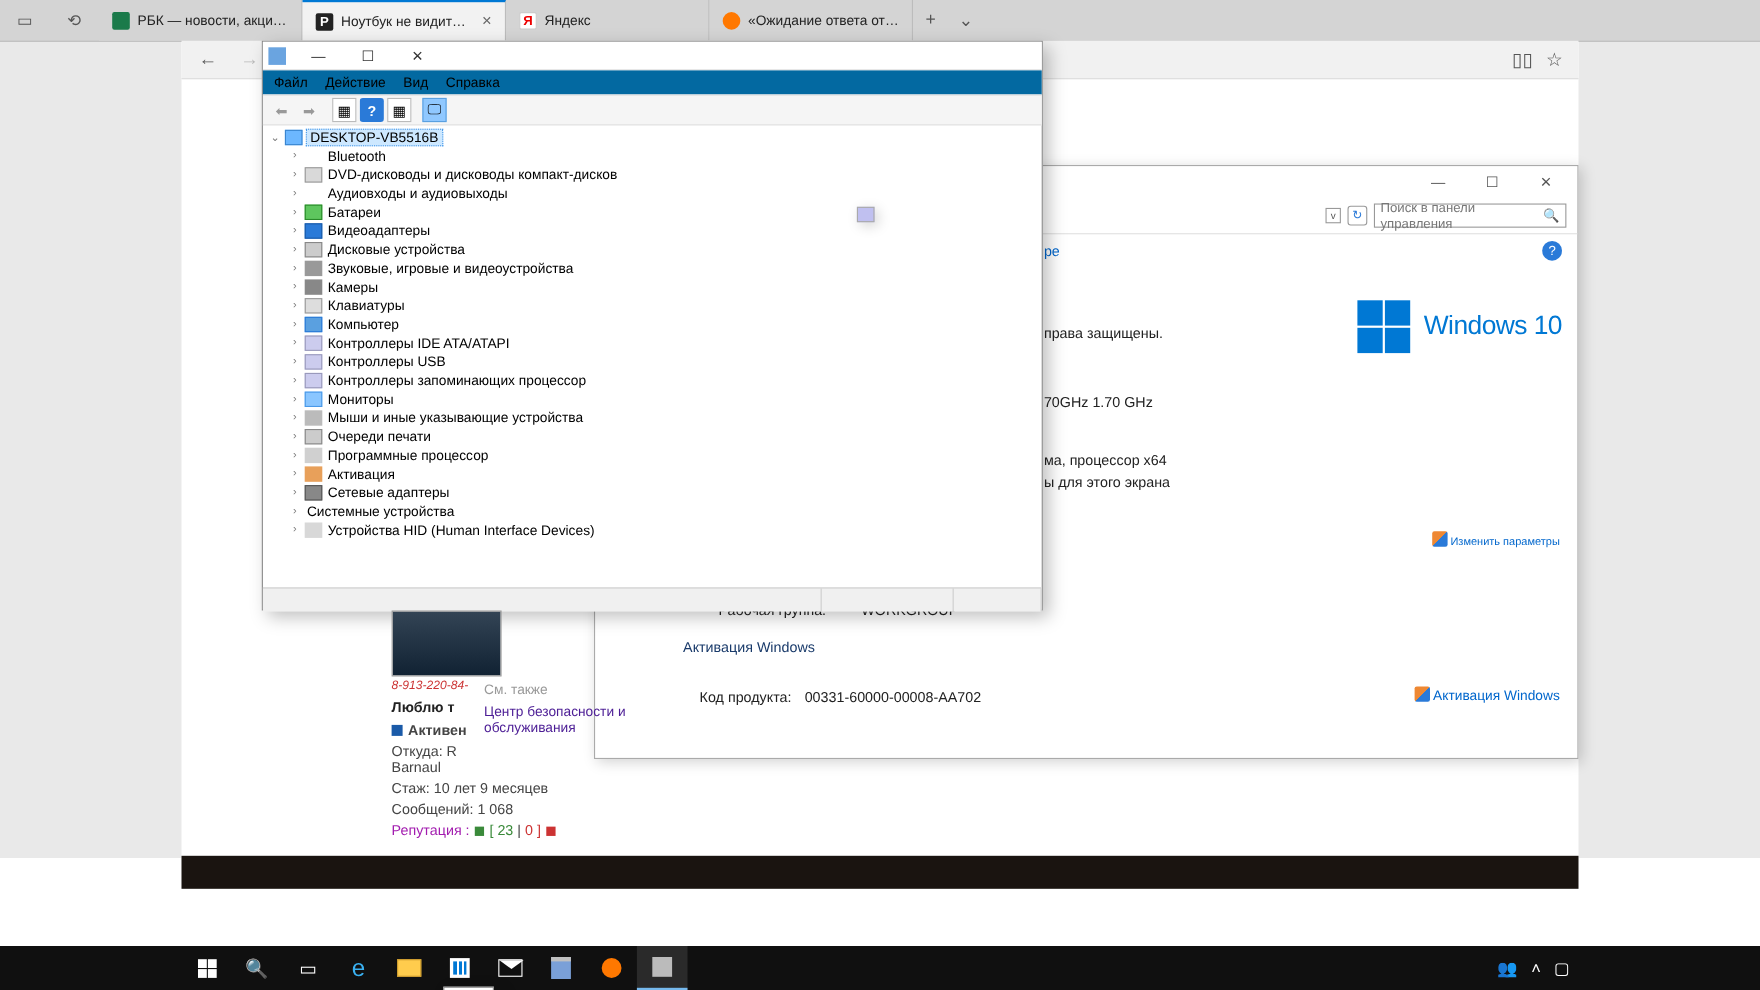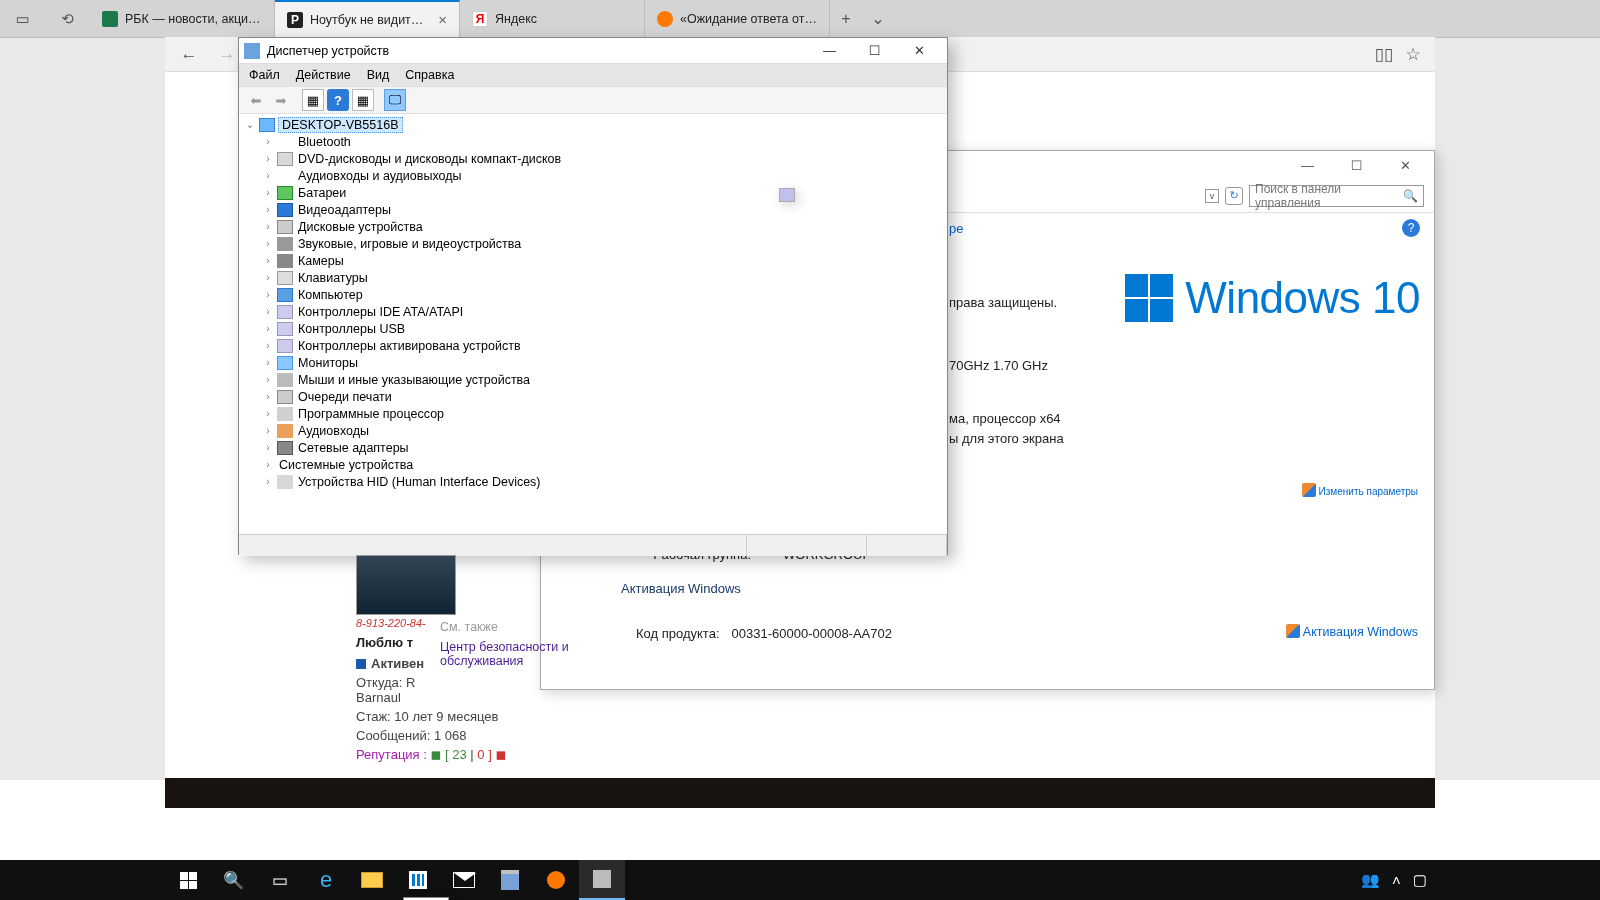--- a/index.html
+++ b/index.html
@@ -26,21 +26,21 @@
   .addr-spacer{flex:1;}
   .addr-right{position:absolute;top:37px;right:165px;height:35px;display:flex;align-items:center;gap:5px;padding:0 10px;}
   .addr-right .ic{width:24px;height:24px;display:flex;align-items:center;justify-content:center;color:#555;font-size:17px;}
   
   .dm{position:absolute;left:238px;top:37px;width:710px;height:518px;background:#fff;border:1px solid #888;box-shadow:6px 6px 15px rgba(0,0,0,.25);}
   .dm-title{height:26px;background:#fff;display:flex;align-items:center;padding:0 5px;border-bottom:1px solid #ddd;}
   .dm-title .ico{width:16px;height:16px;background:#6aa4e0;margin-right:7px;flex:0 0 16px;}
   .dm-title .txt{flex:1;font-size:12.5px;color:#000;}
   .dm-title .wbtns{display:flex;gap:0;}
   .dm-title .wb{width:45px;height:26px;display:flex;align-items:center;justify-content:center;font-size:13px;color:#333;}
-  .dm-menu{height:22px;display:flex;align-items:center;gap:16px;padding:0 10px;font-size:12.5px;color:#000;background:#e5e5e5;}
+  .dm-menu{height:22px;display:flex;align-items:center;gap:16px;padding:0 10px;font-size:12.5px;color:#000;background:#0369a1;}
   .dm-menu span{cursor:default;}
   .dm-tb{height:28px;border-top:1px solid #e0e0e0;border-bottom:1px solid #e0e0e0;display:flex;align-items:center;gap:3px;padding:0 6px;background:#f5f5f5;}
   .dm-tb .tbb{width:22px;height:22px;display:flex;align-items:center;justify-content:center;border:1px solid transparent;font-size:13px;}
   .tbb.arrow{color:#999;}
   .tbb.box{background:#fff;border:1px solid #bbb;}
   .tbb.help{background:#2a7ad8;color:#fff;border-radius:3px;font-weight:bold;}
   .tbb.mon{background:#90c8ff;border:1px solid #5aa0e0;}
   .dm-tree{overflow:auto;height:420px;padding:2px 5px;font-size:12.5px;color:#000;}
   .dm-status{height:22px;border-top:1px solid #ccc;background:#f0f0f0;display:flex;}
   .dm-status div{border-right:1px solid #ccc;height:100%;}
@@ -78,21 +78,21 @@
   .sys-tb .dd{width:14px;height:14px;border:1px solid #999;font-size:9px;display:flex;align-items:center;justify-content:center;color:#555;}
   .sys-tb .ref{width:18px;height:18px;border:1px solid #999;border-radius:3px;display:flex;align-items:center;justify-content:center;font-size:11px;color:#2a7ad8;}
   .sys-tb .srch{width:175px;height:22px;border:1px solid #999;font-size:12px;padding:0 5px;color:#777;display:flex;align-items:center;}
   .sys-tb .srch .mg{margin-left:auto;color:#2a7ad8;}
   .sys-body{position:relative;height:calc(100% - 62px);padding:10px 18px;font-size:13px;color:#222;}
   .sys-help{position:absolute;right:14px;top:6px;width:18px;height:18px;border-radius:50%;background:#2a7ad8;color:#fff;font-size:12px;display:flex;align-items:center;justify-content:center;}
   .sys-link{color:#0066cc;}
   .win10{position:absolute;right:14px;top:60px;display:flex;align-items:center;gap:12px;}
   .w10logo{width:48px;height:48px;display:grid;grid-template:1fr 1fr/1fr 1fr;gap:2px;}
   .w10logo div{background:#0078d4;}
-  .w10txt{font-size:44px;font-weight:300;color:#0078d4;letter-spacing:-0.5px;}
+  .w10txt{font-size:24px;font-weight:300;color:#0078d4;letter-spacing:-0.5px;}
   .sys-row{display:flex;gap:12px;margin:3px 0;}
   .sys-row .k{width:115px;text-align:right;white-space:nowrap;}
   .hdr{color:#193a6a;font-size:13px;margin:8px 0 6px;}
   .shield{width:14px;height:14px;display:inline-block;vertical-align:-2px;background:linear-gradient(135deg,#e83 50%,#2a7ad8 50%);border-radius:2px;margin-right:3px;}
   .chglink{position:absolute;right:16px;top:270px;text-align:right;font-size:10px;}
   .actlink{position:absolute;right:16px;bottom:50px;text-align:right;font-size:12.5px;}
   
   .webcontent{position:absolute;left:356px;top:555px;width:210px;font-size:13px;color:#444;}
   .webcontent .uimg{width:100px;height:60px;border:1px solid #999;background:linear-gradient(#345,#123);margin-bottom:2px;}
   .webcontent .red{color:#c33;font-style:italic;font-size:11px;}
@@ -215,21 +215,20 @@
     </div>
     <div class="actlink">
       <span class="shield"></span><span class="sys-link">Активация Windows</span>
     </div>
   </div>
 </div>
 
 <div class="dm">
   <div class="dm-title">
     <span class="ico"></span>
-    <span class="txt">Диспетчер устройств</span>
     <div class="wbtns">
       <div class="wb">—</div>
       <div class="wb">☐</div>
       <div class="wb">✕</div>
     </div>
   </div>
   <div class="dm-menu">
     <span>Файл</span>
     <span>Действие</span>
     <span>Вид</span>
@@ -308,21 +307,21 @@
           <span class="label">Контроллеры IDE ATA/ATAPI</span>
         </div>
         <div class="tnode" style="padding-left: 18px;">
           <span class="ar">›</span>
           <span class="dic ctrl"></span>
           <span class="label">Контроллеры USB</span>
         </div>
         <div class="tnode" style="padding-left: 18px;">
           <span class="ar">›</span>
           <span class="dic ctrl"></span>
-          <span class="label">Контроллеры активирована устройств</span>
+          <span class="label">Контроллеры запоминающих процессор</span>
         </div>
         <div class="tnode" style="padding-left: 18px;">
           <span class="ar">›</span>
           <span class="dic mon"></span>
           <span class="label">Мониторы</span>
         </div>
         <div class="tnode" style="padding-left: 18px;">
           <span class="ar">›</span>
           <span class="dic mouse"></span>
           <span class="label">Мыши и иные указывающие устройства</span>
@@ -333,21 +332,21 @@
           <span class="label">Очереди печати</span>
         </div>
         <div class="tnode" style="padding-left: 18px;">
           <span class="ar">›</span>
           <span class="dic soft"></span>
           <span class="label">Программные процессор</span>
         </div>
         <div class="tnode" style="padding-left: 18px;">
           <span class="ar">›</span>
           <span class="dic cpu"></span>
-          <span class="label">Аудиовходы</span>
+          <span class="label">Активация</span>
         </div>
         <div class="tnode" style="padding-left: 18px;">
           <span class="ar">›</span>
           <span class="dic net"></span>
           <span class="label">Сетевые адаптеры</span>
         </div>
         <div class="tnode" style="padding-left: 18px;">
           <span class="ar">›</span>
           <span class="dic sys"></span>
           <span class="label">Системные устройства</span>

